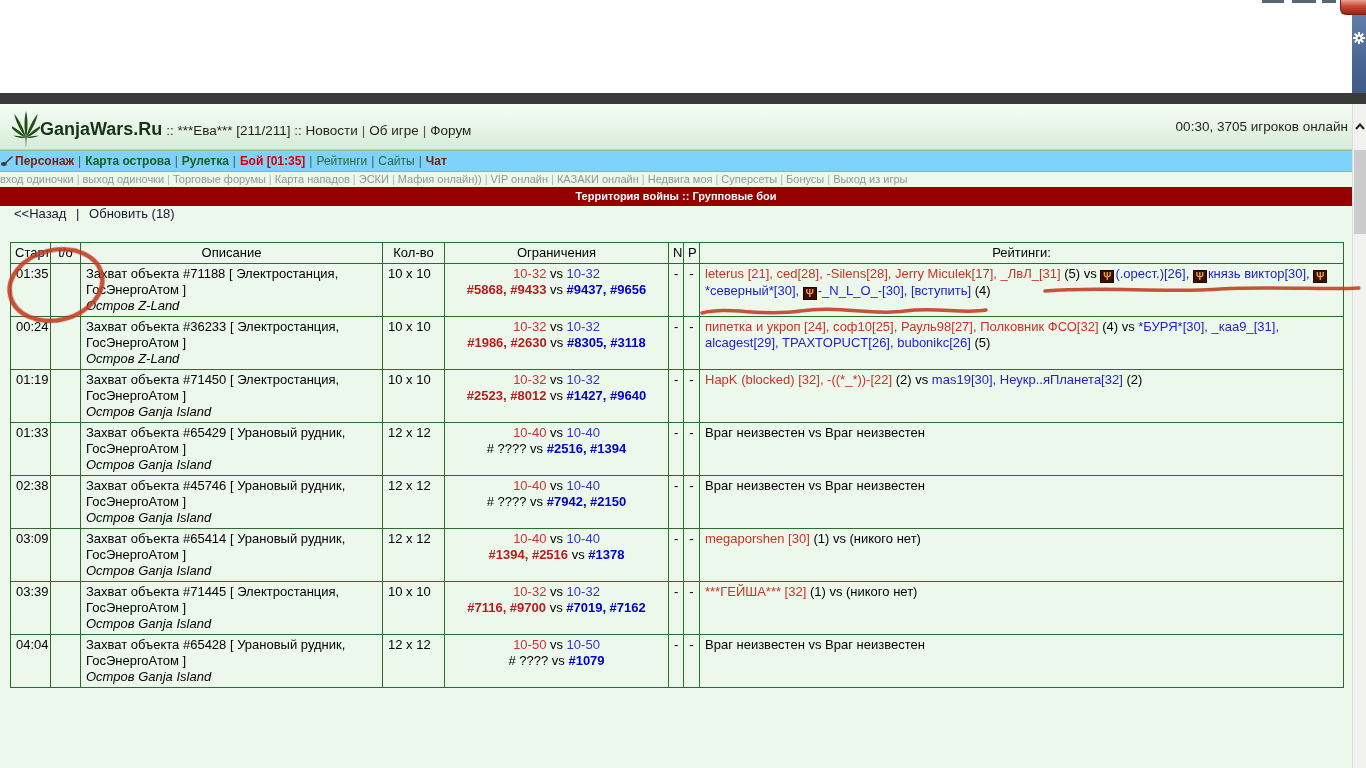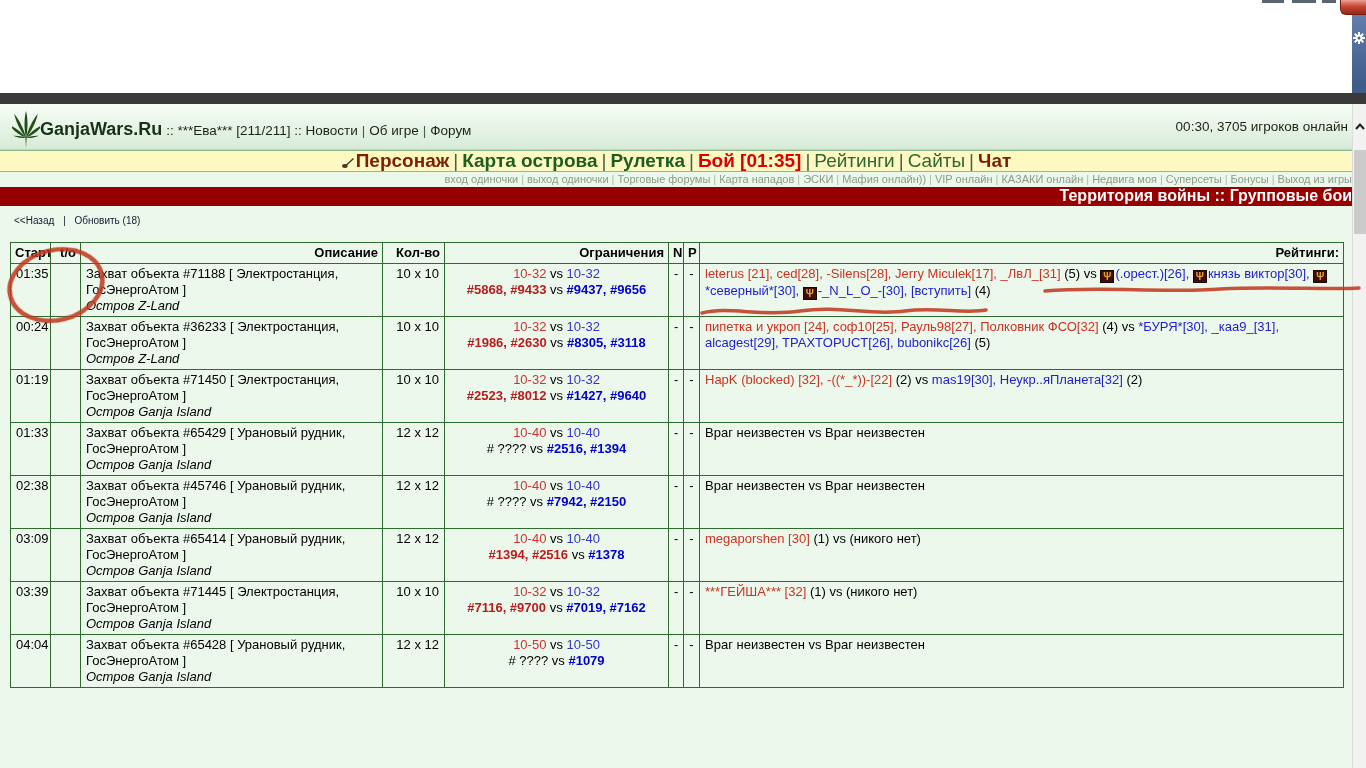--- a/index.html
+++ b/index.html
@@ -18,44 +18,44 @@
   .dark-bar{position:absolute;left:0;top:93px;width:1366px;height:11px;background:#3a3a3a}
 
   
   .page{position:absolute;left:0;top:104px;width:1352px;height:664px;background:#ecf8ec;font-size:13px;color:#000}
   .gw-header{position:relative;height:46px;background:linear-gradient(#f7fdf7,#d7ebd7);border-bottom:1px solid #bcd8bc}
   .leaf{position:absolute;left:12px;top:4px}
   .hdr-left{position:absolute;left:40px;top:15px;font-size:13.5px;color:#1c2416;white-space:nowrap}
   .site{font-weight:bold;color:#173317;font-size:18px}
   .hdr-link{cursor:pointer}
   .hdr-right{position:absolute;right:4px;top:15px;font-size:13.5px;color:#1c2416}
-  .gw-nav{height:22px;background:#fef9c3;border-top:1px solid #8fb98f;border-bottom:1px solid #8fb98f;
-    text-align:center;line-height:20px;font-size:19px;white-space:nowrap}
+  .gw-nav{height:22px;background:#7dd3fc;border-top:1px solid #8fb98f;border-bottom:1px solid #8fb98f;
+    text-align:left;line-height:20px;font-size:12px;white-space:nowrap}
   .nav-sep{color:#44604a;padding:0 4px}
   .nav-maroon{color:#7c1f04;font-weight:bold}
   .nav-greenb{color:#1f5c1f;font-weight:bold}
   .nav-green{color:#336633}
   .nav-red{color:#dd0000;font-weight:bold}
   .pipe-ico{display:inline-block;vertical-align:-1px;margin-right:2px}
-  .gw-submenu{height:15px;text-align:right;font-size:11px;color:#8b9b8b;line-height:14px;background:#ecf8ec;white-space:nowrap}
+  .gw-submenu{height:15px;text-align:left;font-size:11px;color:#8b9b8b;line-height:14px;background:#ecf8ec;white-space:nowrap}
   .sub-sep{padding:0 3px;color:#a9b9a9}
-  .gw-titlebar{height:19px;background:#960000;color:#fff;font-weight:bold;text-align:right;font-size:16px;line-height:18px}
-  .gw-toolbar{height:36px;padding:9px 0 0 14px;font-size:10px;color:#18182e}
+  .gw-titlebar{height:19px;background:#960000;color:#fff;font-weight:bold;text-align:center;font-size:11px;line-height:18px}
+  .gw-toolbar{height:36px;padding:0 0 0 14px;font-size:13px;color:#18182e}
   .gw-toolbar .tlink{cursor:pointer}
   .sep2{padding:0 6px;color:#18182e}
 
   
   .gw-table{border-collapse:collapse;margin-left:10px;width:1333px;table-layout:fixed;font-size:13px;background:transparent}
   .gw-table th,.gw-table td{border:1px solid #2e6b2e;padding:2px 5px;vertical-align:top;line-height:16px;overflow:hidden}
   .gw-table thead tr{height:21px}
   .gw-table tbody tr{height:51px}
-  .gw-table th{font-weight:bold;text-align:right;padding:2px 4px}
+  .gw-table th{font-weight:normal;text-align:center;padding:2px 4px}
   .th-c{text-align:center}
   .cell-start{padding-left:4px}
-  .cell-size{text-align:right}
+  .cell-size{text-align:left}
   .cell-lim{text-align:center}
   .cell-n,.cell-p{text-align:center;vertical-align:middle}
   .island{font-style:italic}
   .seg-lr{color:#cc3333}
   .seg-lb{color:#3333cc}
   .seg-k{color:#000}
   .seg-r{color:#cc3322}
   .seg-b{color:#2222cc}
   .seg-rb{color:#b91c1c;font-weight:bold}
   .seg-bb{color:#0000cc;font-weight:bold}

